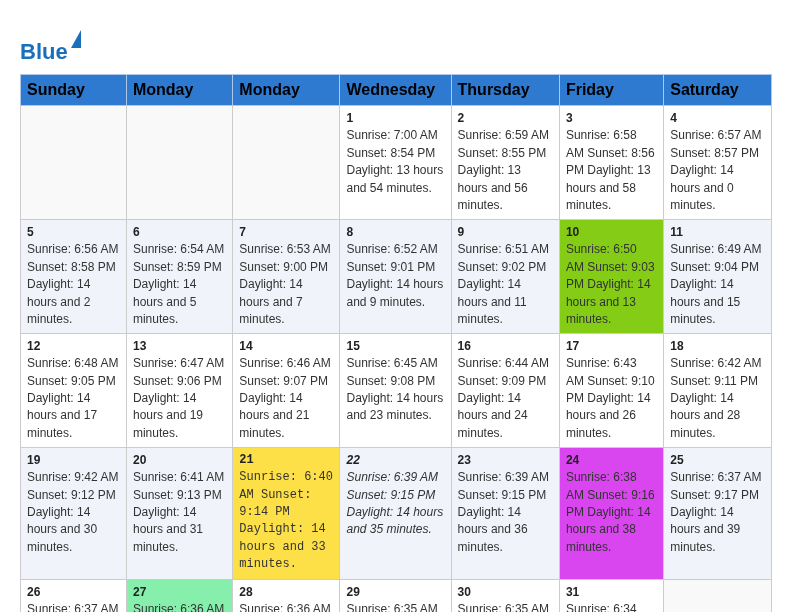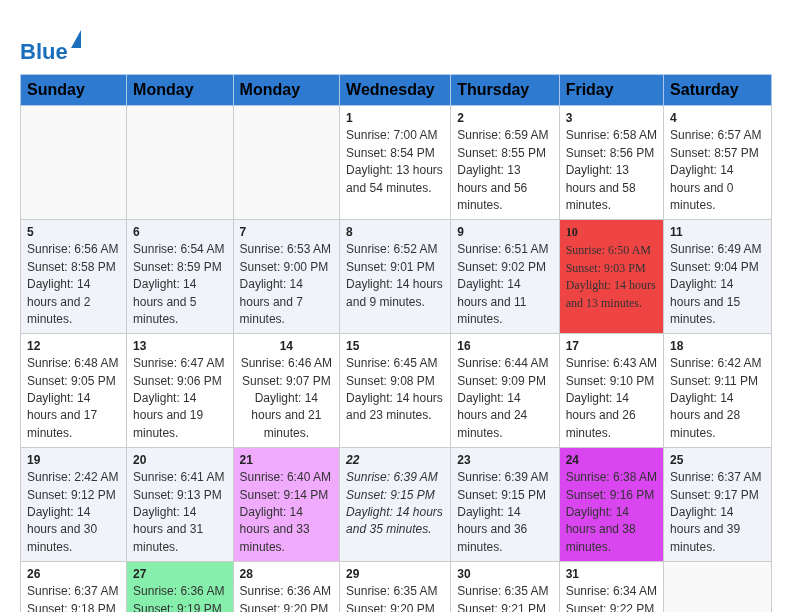--- a/index.html
+++ b/index.html
@@ -191,21 +191,21 @@
 Daylight: 14 hours
 and 9 minutes.</div>
           </td>
           <td style="background: rgb(240, 244, 250);">
             <span class="day-number">9</span>
             <div class="day-info">Sunrise: 6:51 AM
 Sunset: 9:02 PM
 Daylight: 14 hours
 and 11 minutes.</div>
           </td>
-          <td style="background: #ef4444; font-family: Liberation Serif, serif;">
+          <td style="background: #84cc16;">
             <span class="day-number">10</span>
             <div class="day-info">Sunrise: 6:50 AM
 Sunset: 9:03 PM
 Daylight: 14 hours
 and 13 minutes.</div>
           </td>
           <td style="background: rgb(240, 244, 250);">
             <span class="day-number">11</span>
             <div class="day-info">Sunrise: 6:49 AM
 Sunset: 9:04 PM
@@ -221,21 +221,21 @@
 Daylight: 14 hours
 and 17 minutes.</div>
           </td>
           <td style="background: rgb(255, 255, 255); margin-top: 16px;">
             <span class="day-number">13</span>
             <div class="day-info">Sunrise: 6:47 AM
 Sunset: 9:06 PM
 Daylight: 14 hours
 and 19 minutes.</div>
           </td>
-          <td style="background: rgb(255, 255, 255); text-align: center;">
+          <td style="background: rgb(255, 255, 255);">
             <span class="day-number">14</span>
             <div class="day-info">Sunrise: 6:46 AM
 Sunset: 9:07 PM
 Daylight: 14 hours
 and 21 minutes.</div>
           </td>
           <td style="background: rgb(255, 255, 255);">
             <span class="day-number">15</span>
             <div class="day-info">Sunrise: 6:45 AM
 Sunset: 9:08 PM
@@ -260,33 +260,33 @@
             <span class="day-number">18</span>
             <div class="day-info">Sunrise: 6:42 AM
 Sunset: 9:11 PM
 Daylight: 14 hours
 and 28 minutes.</div>
           </td>
         </tr>
         <tr>
           <td style="background: rgb(240, 244, 250);">
             <span class="day-number">19</span>
-            <div class="day-info">Sunrise: 2:42 AM
+            <div class="day-info">Sunrise: 9:42 AM
 Sunset: 9:12 PM
 Daylight: 14 hours
 and 30 minutes.</div>
           </td>
           <td style="background: rgb(240, 244, 250);">
             <span class="day-number">20</span>
             <div class="day-info">Sunrise: 6:41 AM
 Sunset: 9:13 PM
 Daylight: 14 hours
 and 31 minutes.</div>
           </td>
-          <td style="background: #f0abfc;">
+          <td style="background: #fde047; font-family: Liberation Mono, monospace;">
             <span class="day-number">21</span>
             <div class="day-info">Sunrise: 6:40 AM
 Sunset: 9:14 PM
 Daylight: 14 hours
 and 33 minutes.</div>
           </td>
           <td style="background: rgb(240, 244, 250); font-style: italic;">
             <span class="day-number">22</span>
             <div class="day-info">Sunrise: 6:39 AM
 Sunset: 9:15 PM

